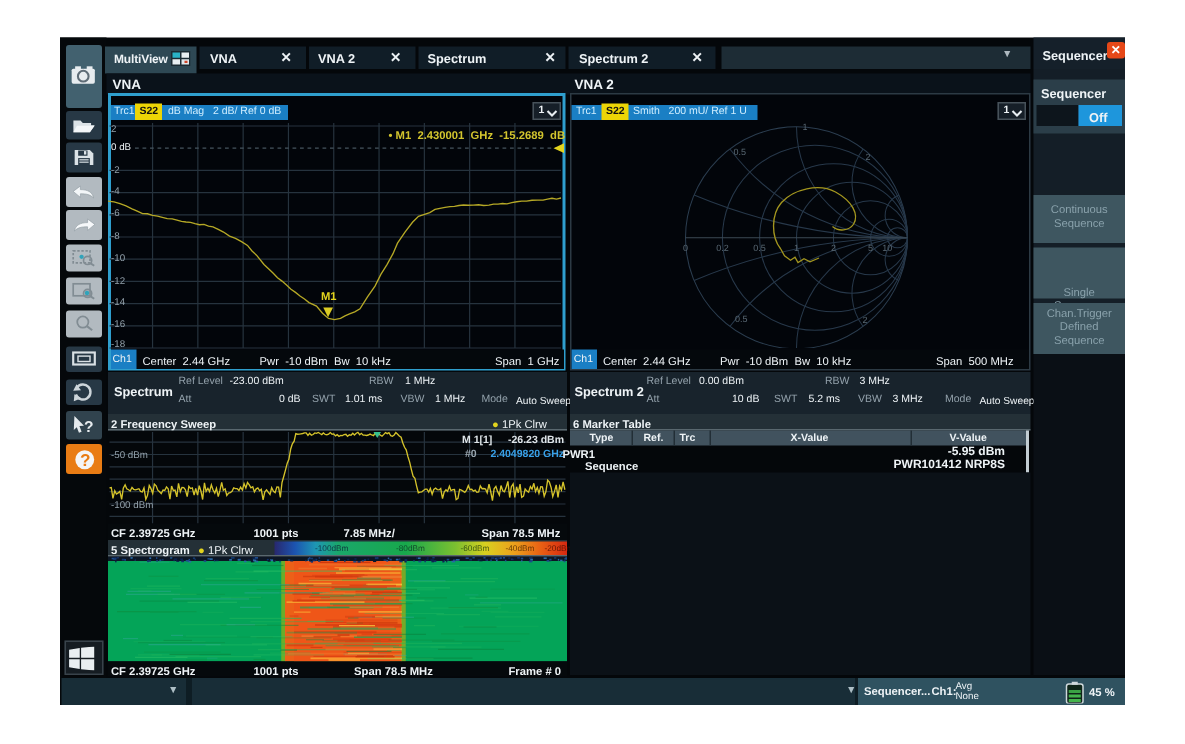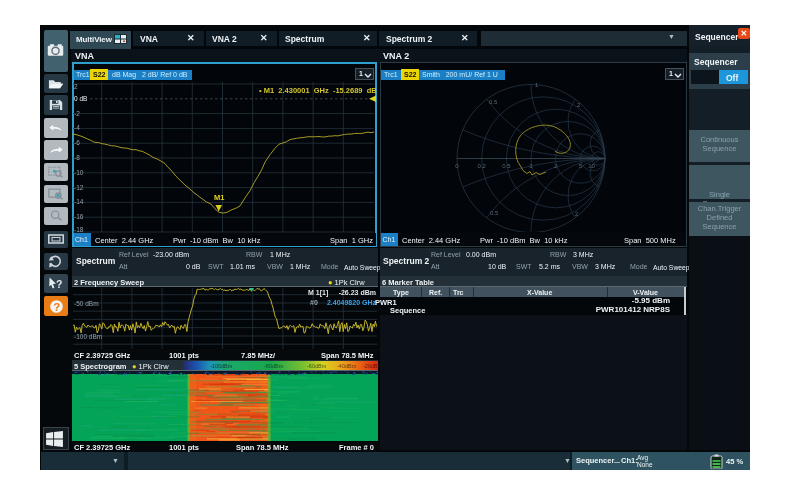--- a/index.html
+++ b/index.html
@@ -286,21 +286,21 @@
 <text x="308" y="295" fill="#dfe5e9" font-size="7" font-weight="700">M 1[1]</text>
 <text x="376" y="295" fill="#dfe5e9" font-size="7" font-weight="700" text-anchor="end">-26.23 dBm</text>
 <text x="310" y="304.5" fill="#9aa7b0" font-size="7" font-weight="700">#0</text>
 <text x="376" y="304.5" fill="#38a0e8" font-size="7" font-weight="700" text-anchor="end">2.4049820 GHz</text>
 <text x="74" y="305.5" fill="#93a1ab" font-size="6.5">-50 dBm</text>
 <text x="74" y="338.5" fill="#93a1ab" font-size="6.5">-100 dBm</text>
 </svg>
 <div class="abs" style="left:32px;top:324px;width:306px;height:10.5px;background:#05090c;"></div>
 <div class="txt b w" style="left:34px;top:326px;font-size:7.5px;">CF 2.39725 GHz</div>
 <div class="txt b w" style="left:129px;top:326px;font-size:7.5px;">1001 pts</div>
-<div class="txt b w" style="left:201px;top:326px;font-size:7.5px;">7.85 MHz/</div>
+<div class="txt b w" style="left:189px;top:326px;font-size:7.5px;">7.85 MHz/</div>
 <div class="txt b w" style="left:281px;top:326px;font-size:7.5px;">Span 78.5 MHz</div>
 <div class="abs" style="left:32px;top:334.5px;width:306px;height:11.5px;background:#243037;border-bottom:1px solid #5a686f;"></div>
 <div class="txt b w" style="left:34px;top:336.5px;font-size:7.5px;">5 Spectrogram</div>
 <div class="txt w" style="left:92px;top:336.5px;font-size:7.5px;"><span style="color:#e3d41e;">●</span> 1Pk Clrw</div>
 <div class="abs" style="left:143px;top:336px;width:195px;height:9px;background:linear-gradient(90deg,#28286e 0%,#1c54b0 7%,#1e96b4 14%,#1aa86a 22%,#18a84c 45%,#7cc030 62%,#d8d020 72%,#eca01c 82%,#e86014 91%,#d62810 100%);"></div>
 <div class="txt" style="left:170px;top:338px;font-size:5.5px;color:#0a1430;opacity:.75;">-100dBm</div>
 <div class="txt" style="left:224px;top:338px;font-size:5.5px;color:#0a2820;opacity:.75;">-80dBm</div>
 <div class="txt" style="left:267px;top:338px;font-size:5.5px;color:#14300a;opacity:.75;">-60dBm</div>
 <div class="txt" style="left:297px;top:338px;font-size:5.5px;color:#4a2400;opacity:.8;">-40dBm</div>
 <div class="txt" style="left:323px;top:338px;font-size:5.5px;color:#4a0c00;opacity:.8;">-20dBm</div>

